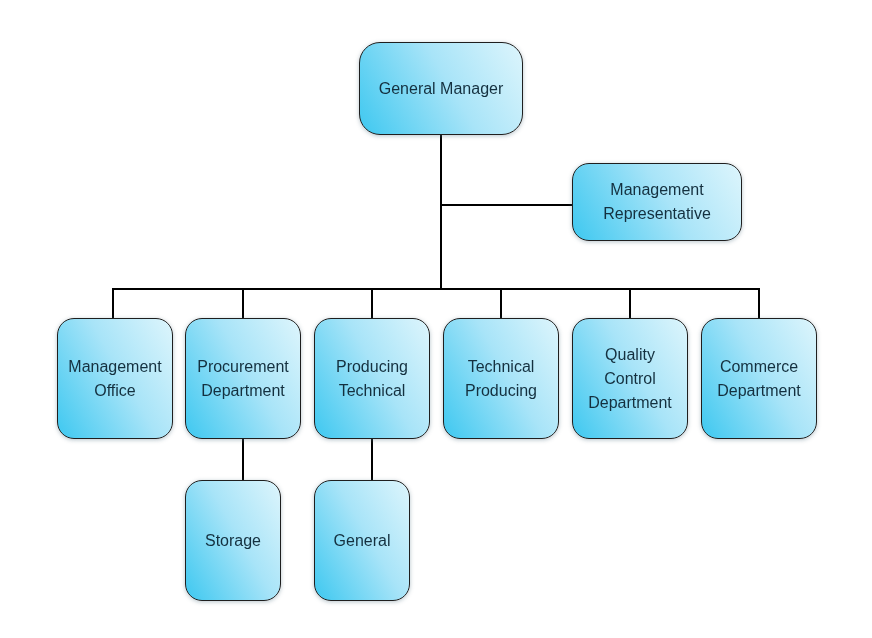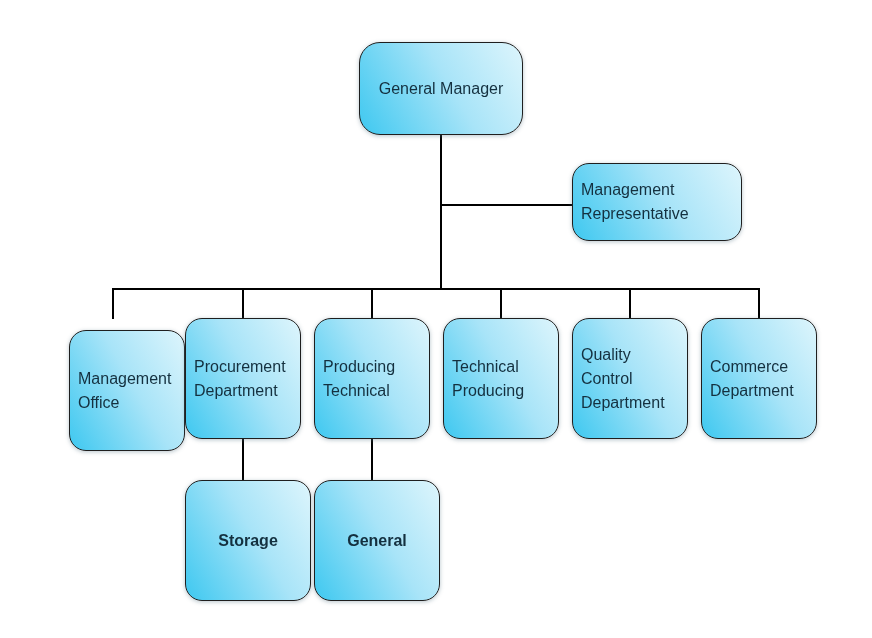--- a/index.html
+++ b/index.html
@@ -24,35 +24,35 @@
   .c-mr-branch {left:441px;top:204px;width:131px;height:1.5px;}
   .c-bus       {left:112px;top:288px;width:647px;height:1.5px;}
   .c-drop      {top:288px;width:1.5px;height:31px;}
   .c-drop-1{left:112px;} .c-drop-2{left:242px;} .c-drop-3{left:371px;}
   .c-drop-4{left:500px;} .c-drop-5{left:629px;} .c-drop-6{left:758px;}
   .c-storage  {left:242px;top:439px;width:1.5px;height:41px;}
   .c-workshop {left:371px;top:439px;width:1.5px;height:41px;}
   
   .node{
     position:absolute;z-index:2;box-sizing:border-box;
-    display:flex;align-items:center;justify-content:center;text-align:left;
+    display:flex;align-items:center;justify-content:center;text-align:center;
     border:1.5px solid var(--node-border);
     border-radius:17px;
     background:linear-gradient(60deg,var(--node-start) 0%,var(--node-mid) 55%,var(--node-end) 100%);
     color:var(--text);
     font-size:16px;line-height:1.5;
     padding:12px 8px;
     box-shadow:0 1px 4px rgba(96,125,139,0.45);
   }
   .n-gm{left:359px;top:42px;width:164px;height:93px;border-radius:21px;}
   .n-mr{left:572px;top:163px;width:170px;height:78px;}
   .row2{top:318px;width:116px;height:121px;}
-  .n-mo{left:69px;margin-top:12px;}  .n-pd{left:185px;} .n-pr{left:314px;}
+  .n-mo{left:57px;}  .n-pd{left:185px;} .n-pr{left:314px;}
   .n-td{left:443px;} .n-qc{left:572px;} .n-cm{left:701px;}
-  .row3{top:480px;width:126px;height:121px;font-weight:bold;}
+  .row3{top:480px;width:96px;height:121px;}
   .n-st{left:185px;} .n-wk{left:314px;}
 </style>
 </head>
 <body>
 
 <div class="stage">
 
   <div class="line c-gm-stem"></div>
   <div class="line c-mr-branch"></div>
   <div class="line c-bus"></div>

